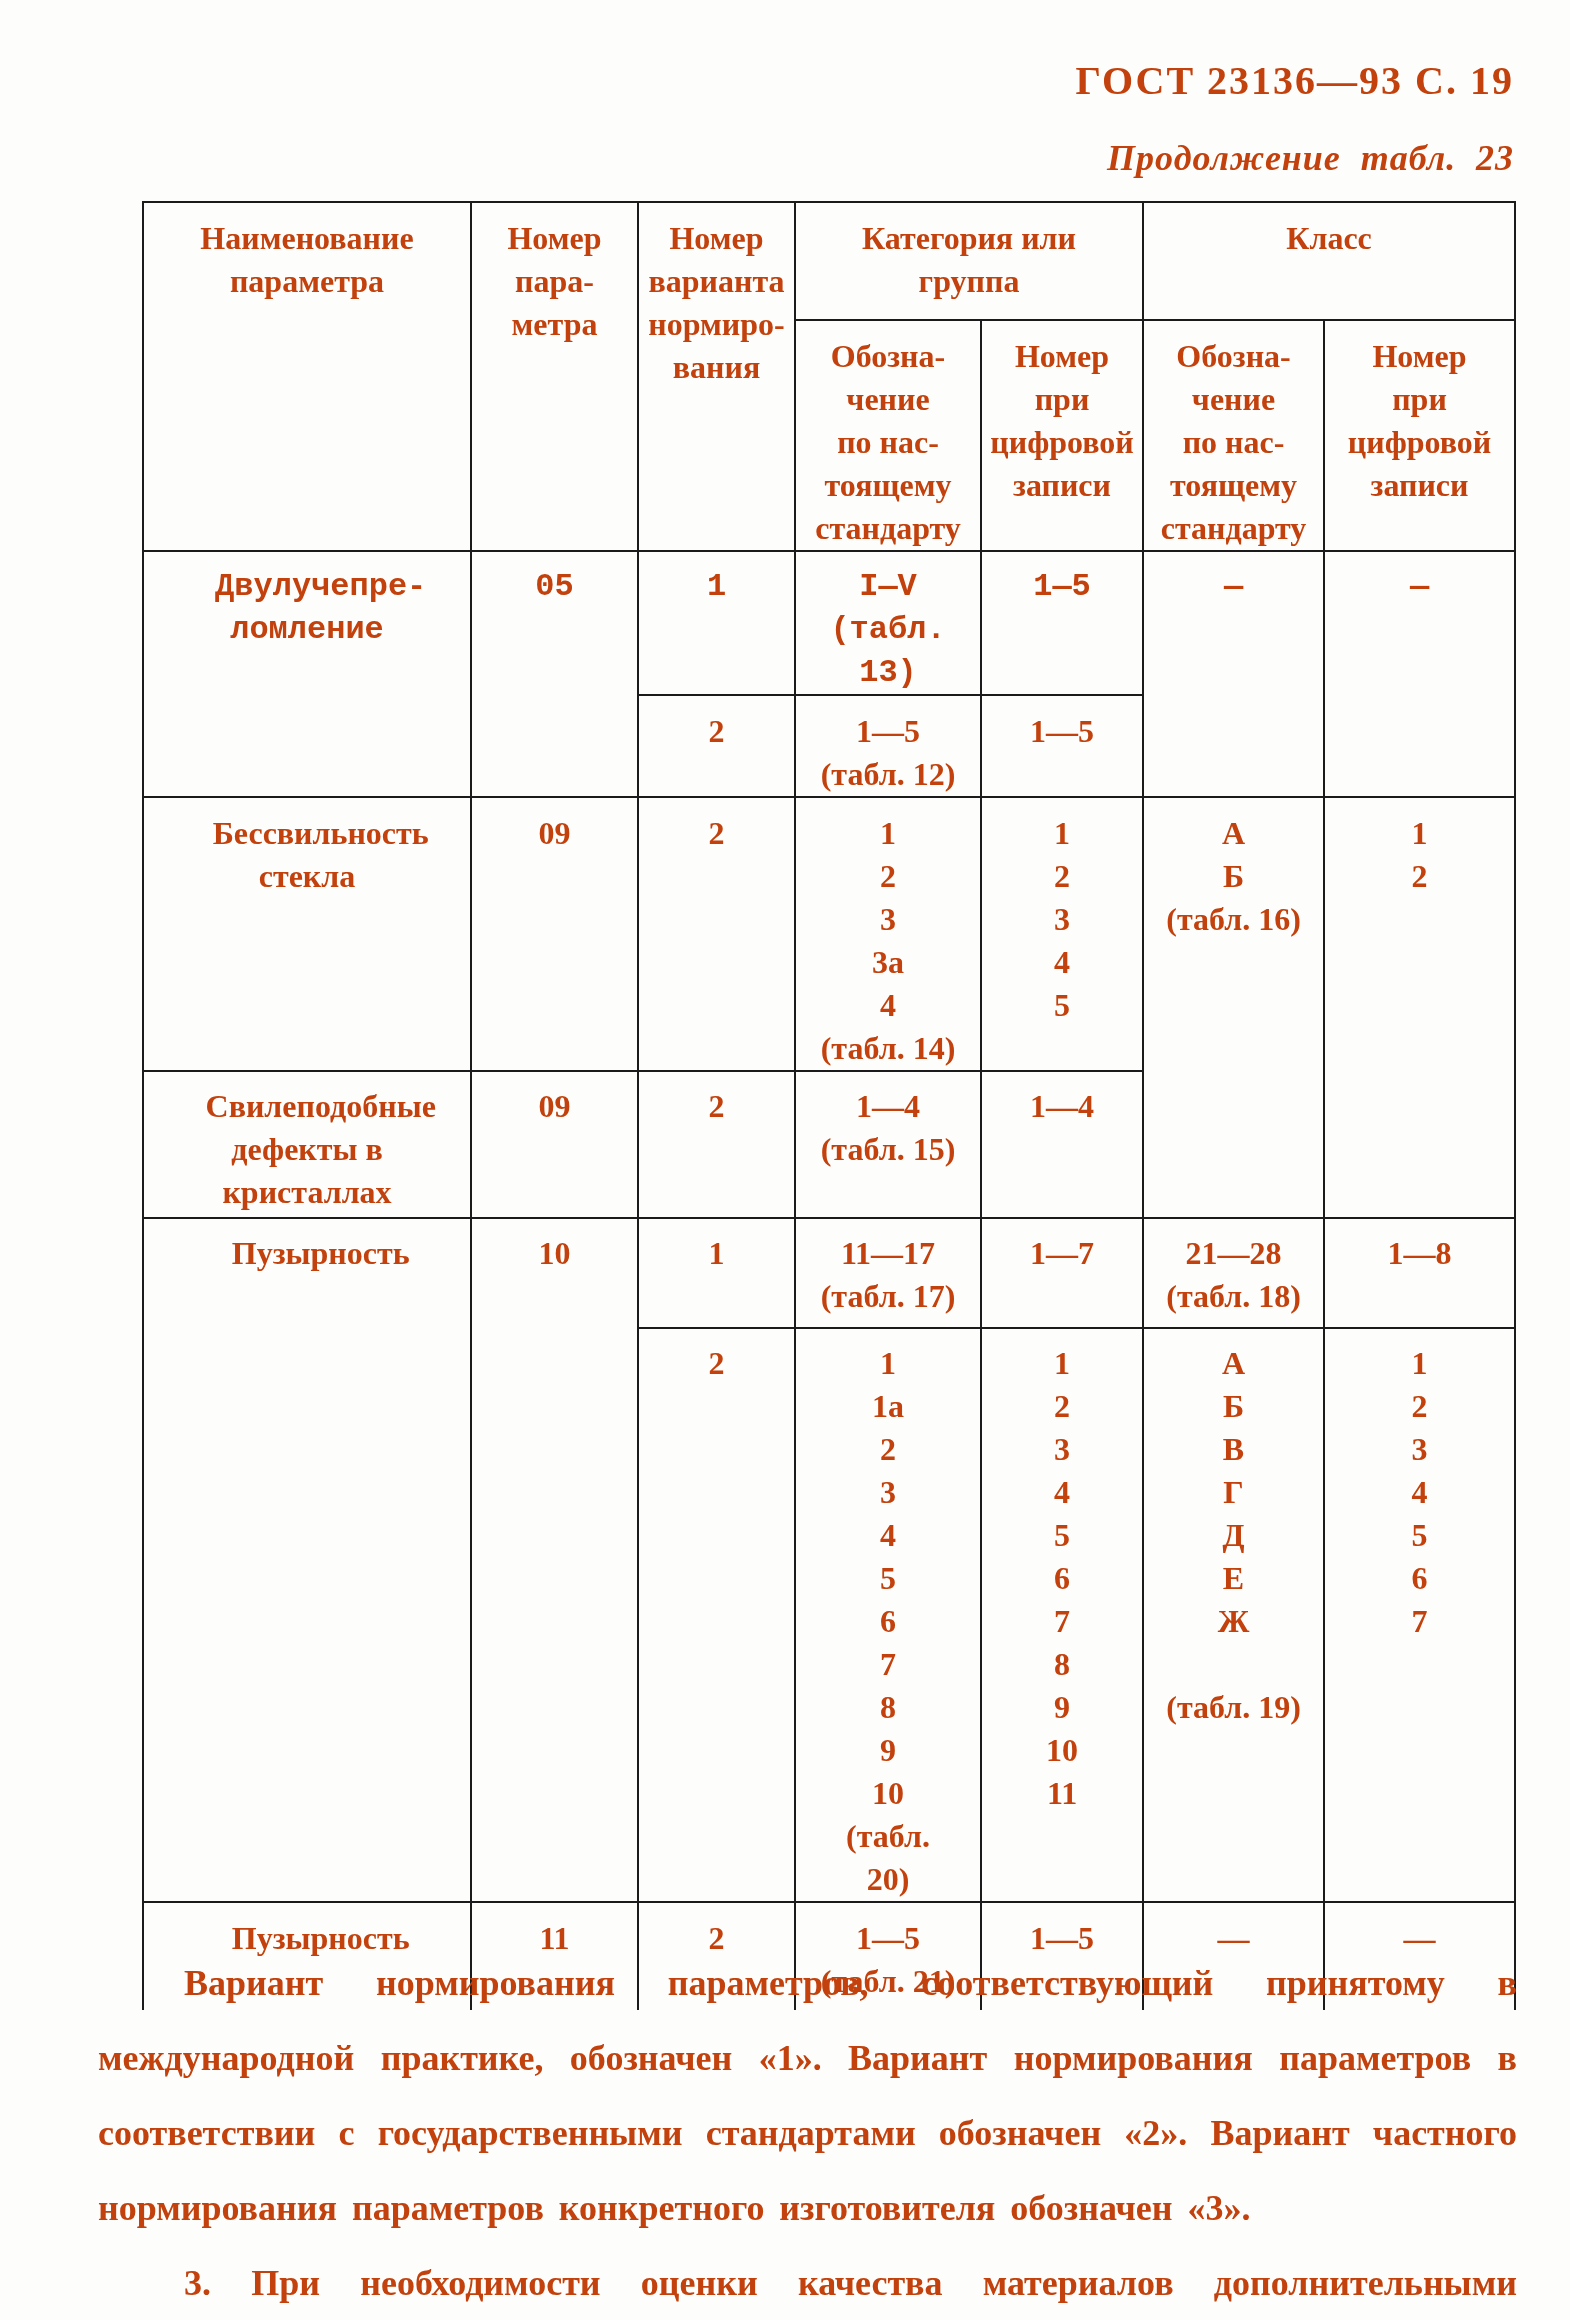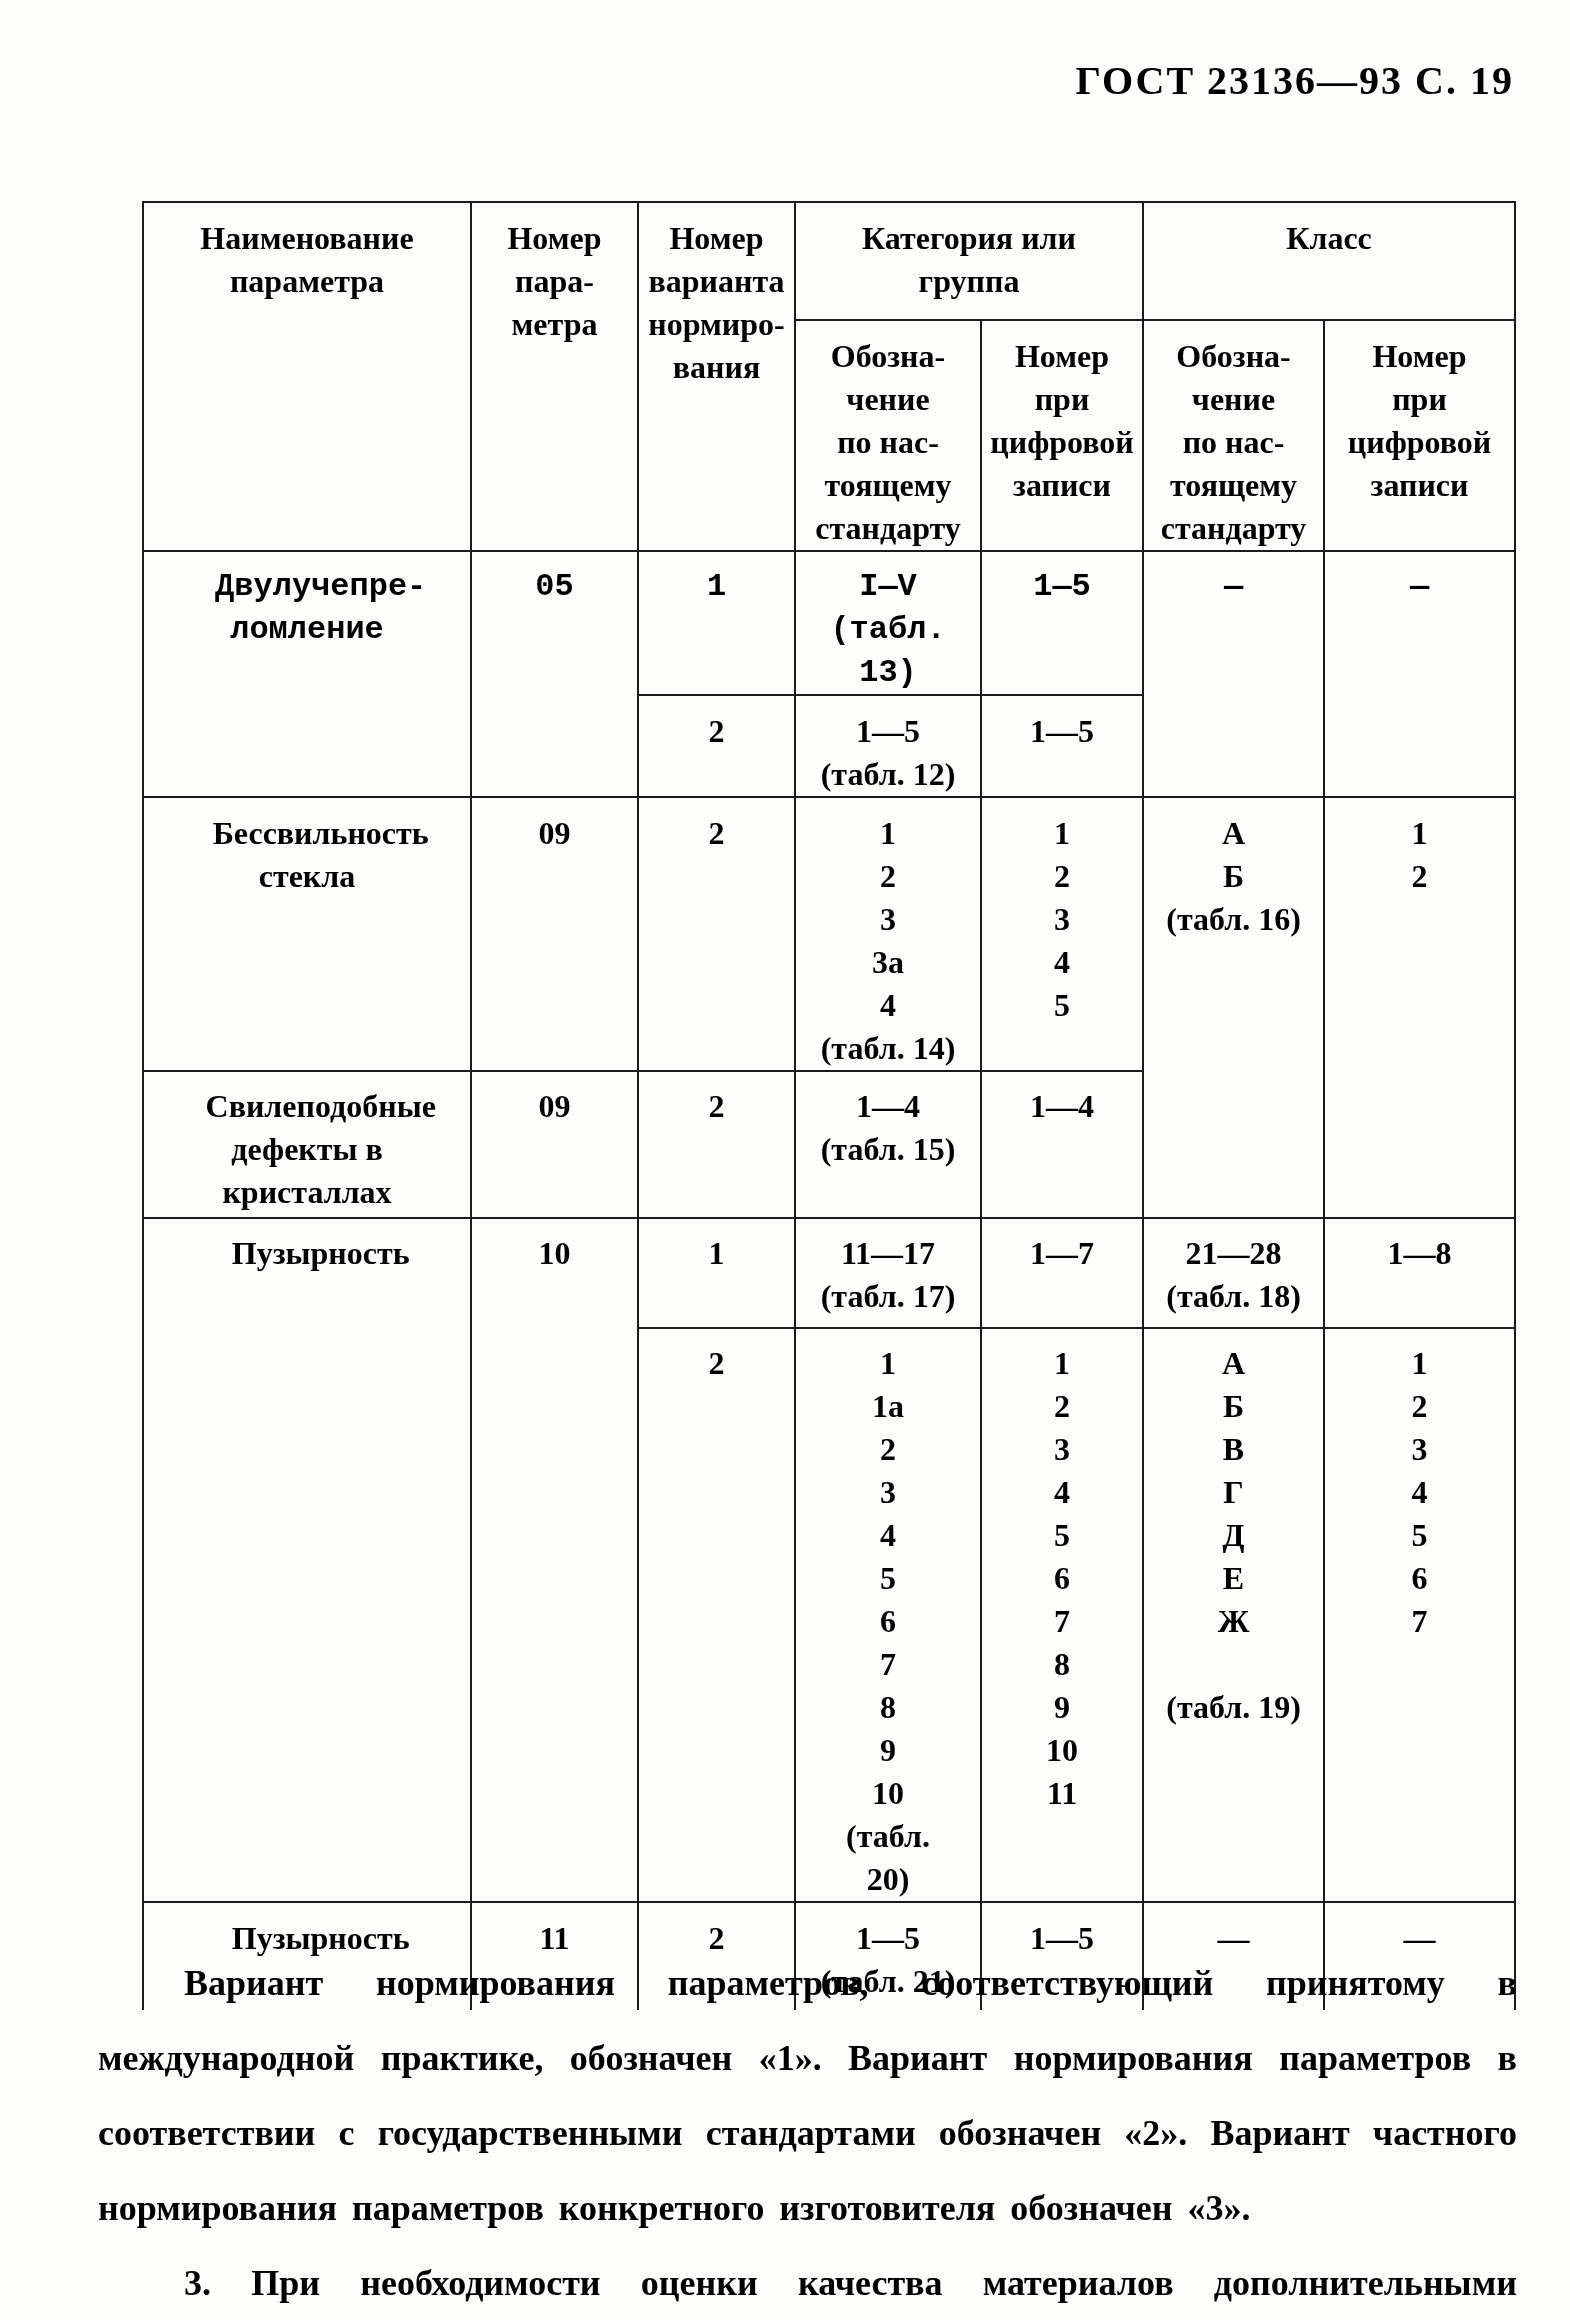--- a/index.html
+++ b/index.html
@@ -2,21 +2,21 @@
 <html><head>
 <meta charset="utf-8">
 <style>
   * { margin:0; padding:0; box-sizing:border-box; }
   html,body { background:#e8e8e8; }
   .page {
     position:relative;
     width:1570px; height:2320px;
     margin:0 auto;
     background:#fdfdfb;
-    color:#000000;
+    color:#c2410c;
     font-family:"Liberation Serif", serif;
     font-weight:bold;
     overflow:hidden;
   }
   .gost-header {
     position:absolute; top:57px; right:56px;
     font-size:40px; letter-spacing:2px;
     white-space:nowrap;
   }
   .table-caption {
@@ -80,20 +80,21 @@
     text-indent:86px;
   }
   .footer-notes p.just-last { text-align-last:justify; }
 </style>
 </head>
 <body>
 
 <div class="page">
 
   <div class="gost-header">ГОСТ 23136—93 С. 19</div>
+  <div class="table-caption">Продолжение табл. 23</div>
 
   <table class="gost">
     <colgroup>
       <col style="width:328px">
         <col style="width:167px">
         <col style="width:157px">
       <col style="width:186px">
         <col style="width:162px">
         <col style="width:181px">
         <col style="width:191px">

